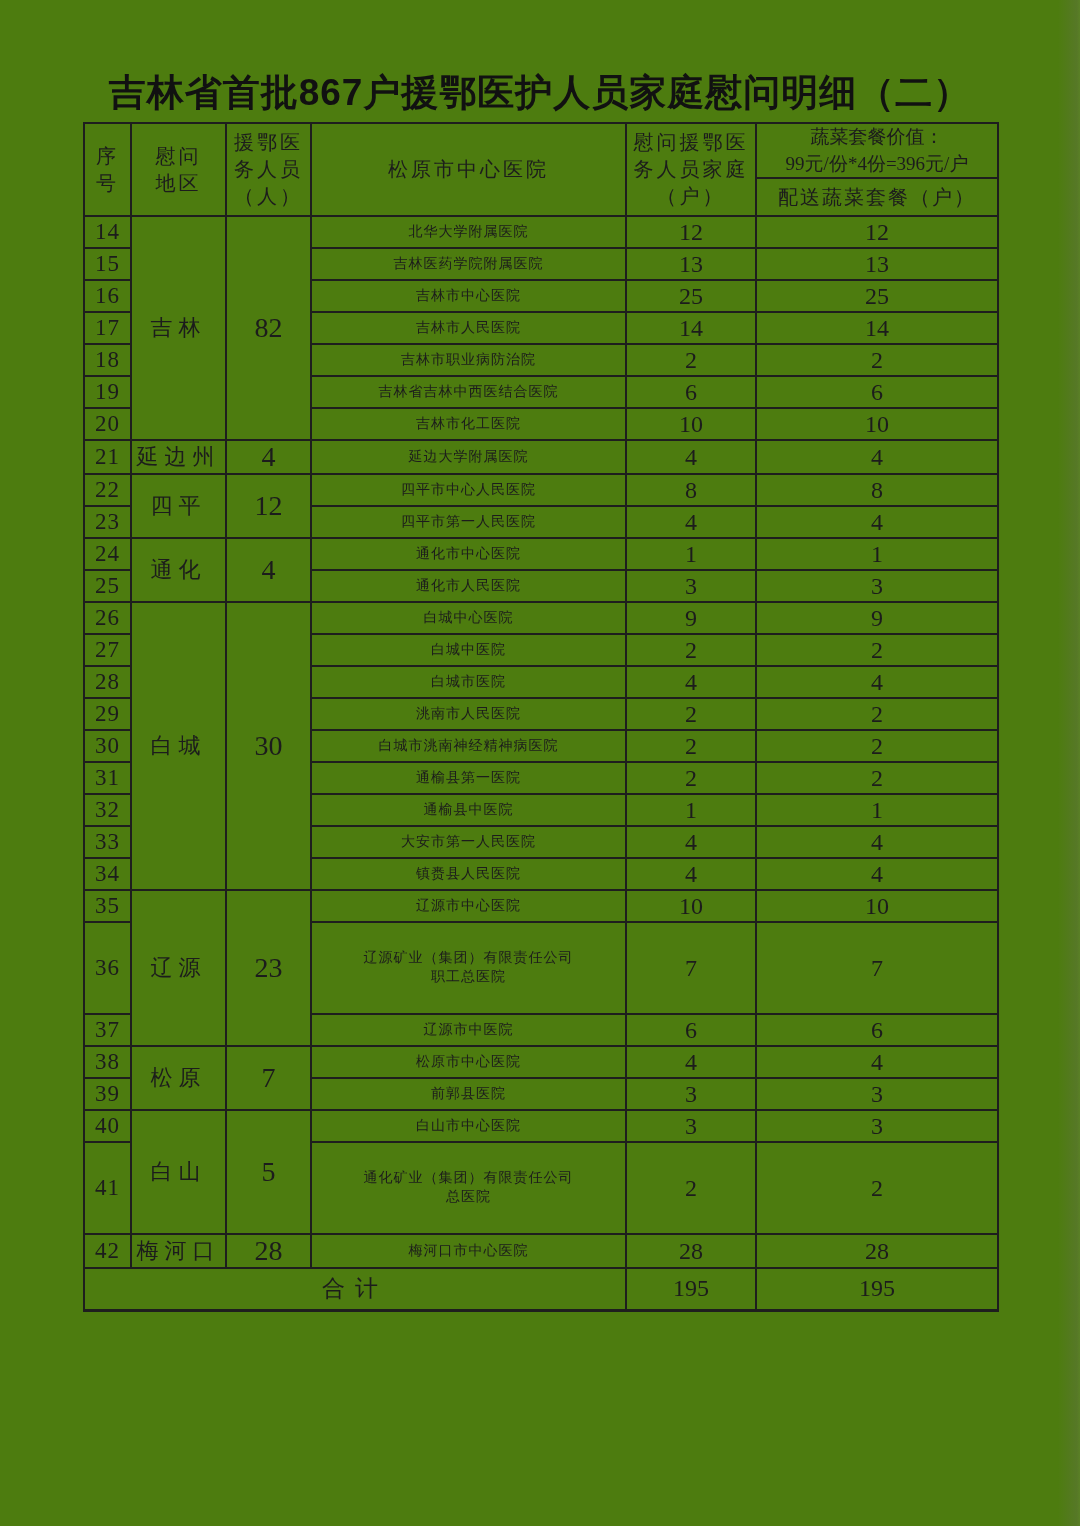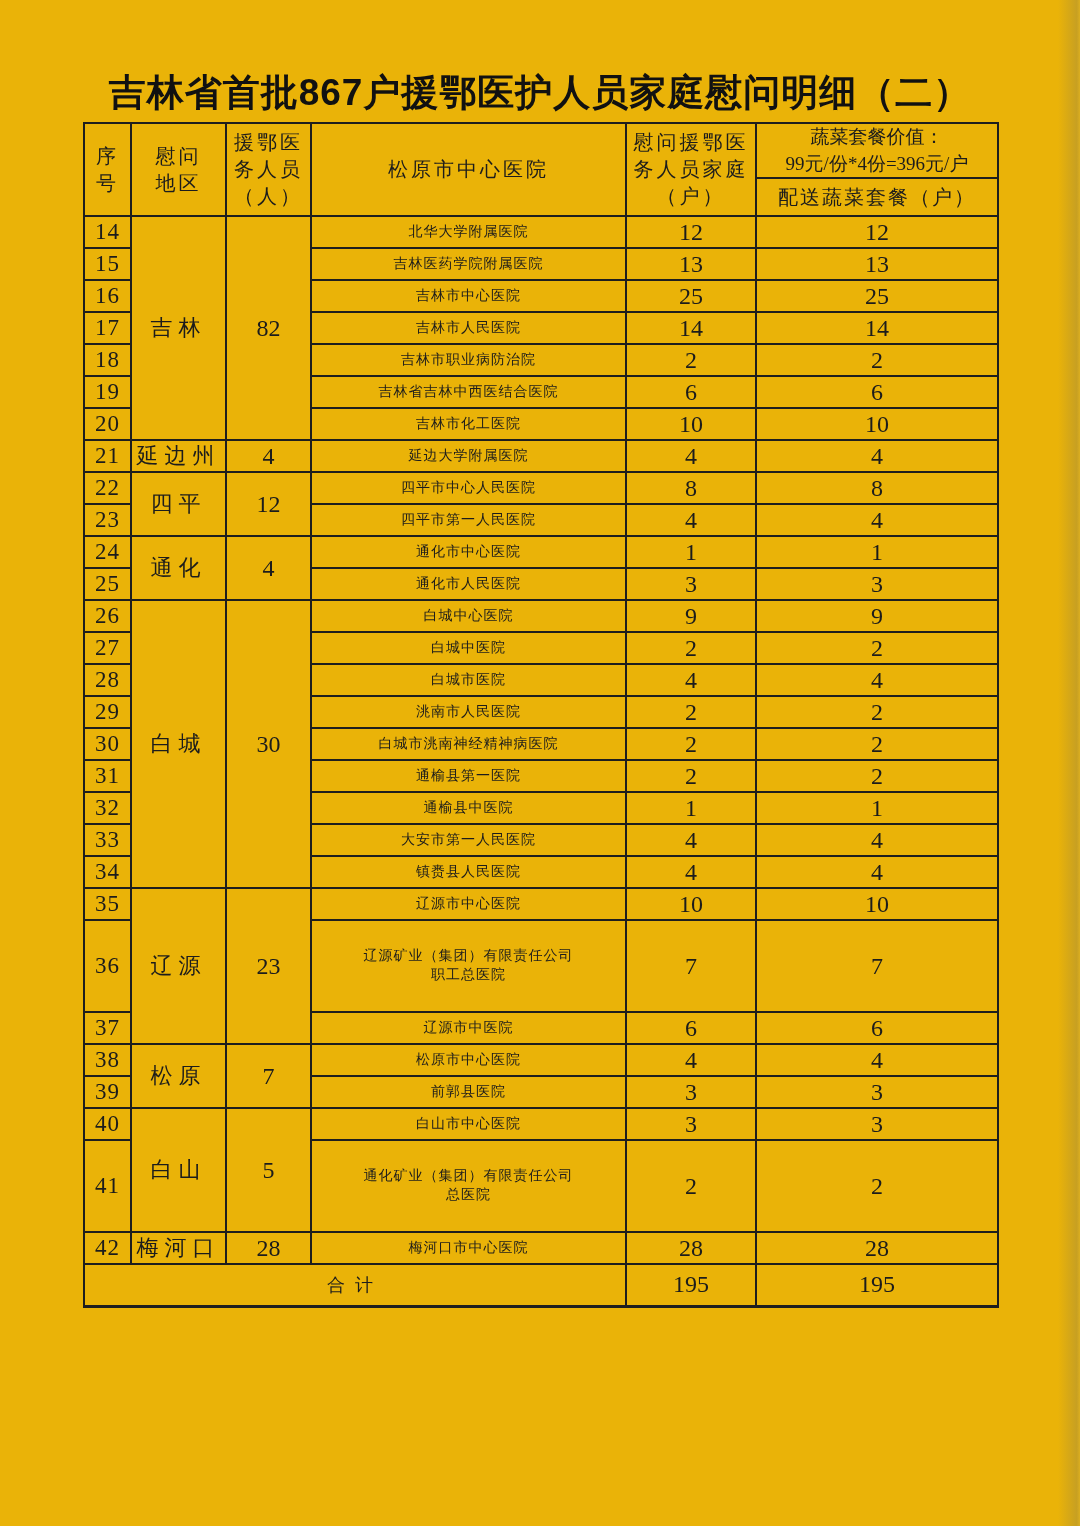--- a/index.html
+++ b/index.html
@@ -4,21 +4,21 @@
 <style>
   html,body { margin:0; padding:0; }
   body {
     width:1080px; height:1526px;
     background:#eef0ee;
     font-family:"Liberation Serif","DejaVu Serif",serif;
   }
   .page {
     position:relative;
     width:1080px; height:1526px;
-    background:#eab308;
+    background:#4d7c0f;
     color:#1c1c1c;
     overflow:hidden;
   }
   
   .edge-shadow {
     position:absolute; top:0; right:0;
     width:22px; height:100%;
     background:linear-gradient(to right, rgba(0,0,0,0), rgba(110,110,100,0.28) 85%, rgba(150,150,140,0.18));
     pointer-events:none;
   }
@@ -62,24 +62,24 @@
     margin-left:10px;
   }
   th.pkg-delivery { letter-spacing:2px; }
   tr.hr1 { height:53px; }
   tr.hr2 { height:38px; }
   tr.r  { height:32px; }
   tr.r-tall { height:92px; }
   tr.r-total { height:42px; }
   td.seq   { font-size:23px; letter-spacing:1px; }
   td.region{ font-size:22px; letter-spacing:6px; }
-  td.count { font-size:24px; }
+  td.count { font-size:28px; }
   td.hosp  { font-size:14px; letter-spacing:1px; white-space:pre-line; line-height:1.35; }
   td.val   { font-size:24px; }
-  td.total-label { font-size:18px; letter-spacing:10px;font-family:Liberation Mono, monospace; }
+  td.total-label { font-size:23px; letter-spacing:10px;font-family:Liberation Mono, monospace; }
   tr.r-total td { border-bottom-width:3px; }
 </style>
 </head>
 <body>
 
 <div class="page">
   <div class="doc-title">吉林省首批867户援鄂医护人员家庭慰问明细（二）</div>
 
   <table class="main">
     <colgroup>

